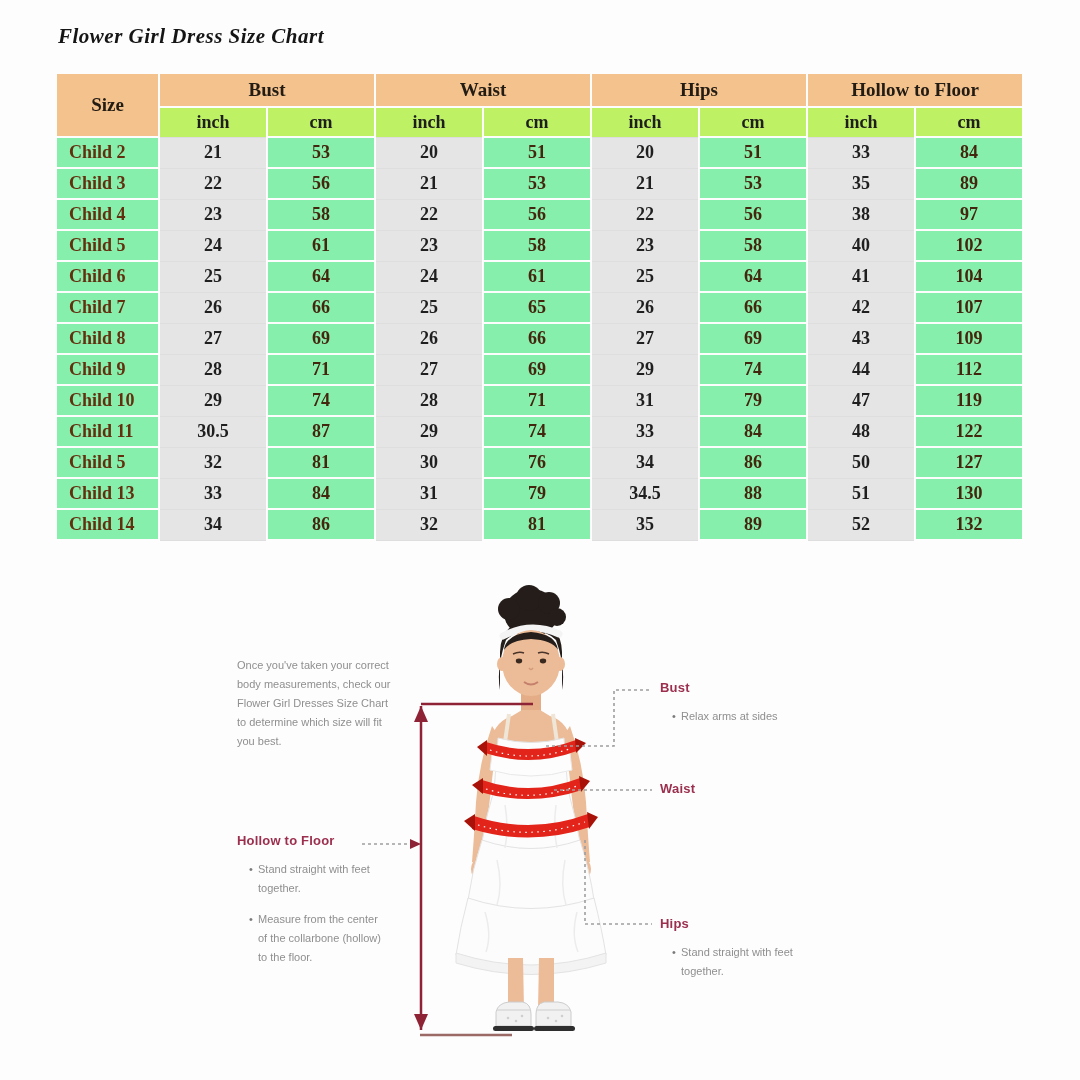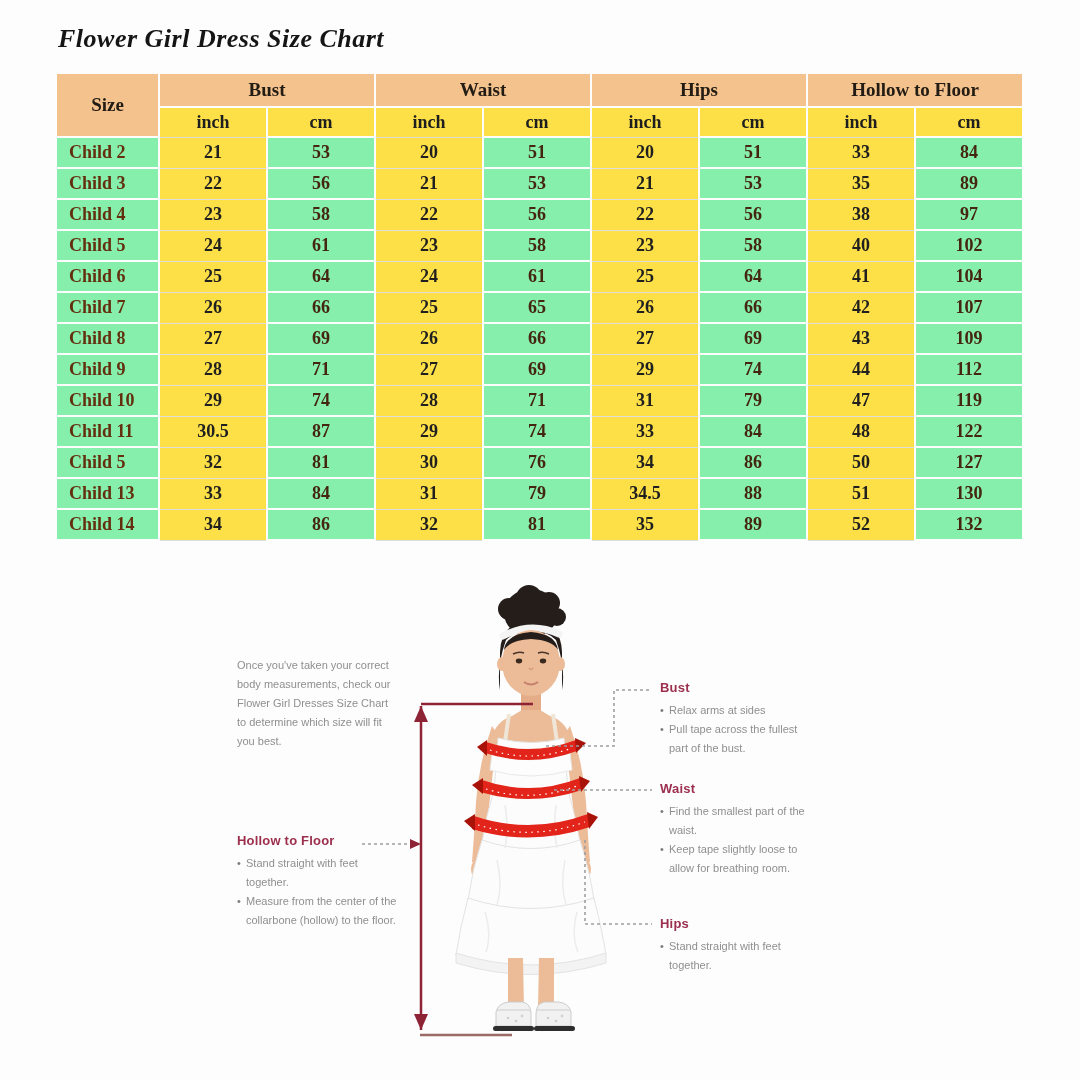--- a/index.html
+++ b/index.html
@@ -4,56 +4,56 @@
 <style>
   html,body{margin:0;padding:0;}
   body{
     width:1080px;height:1080px;background:#fdfdfd;position:relative;
     font-family:"Liberation Sans", sans-serif;overflow:hidden;
   }
   
   .page-title{
     position:absolute;left:58px;top:24px;
     font-family:"Liberation Serif", serif;
-    font-size:26px;font-weight:bold;font-style:italic;color:#151515;
+    font-size:21px;font-weight:bold;font-style:italic;color:#151515;
     letter-spacing:0.5px;
   }
   
   .size-table{
     position:absolute;left:55px;top:72px;width:967px;
     border-collapse:collapse;table-layout:fixed;
     font-family:"Liberation Serif", serif;
   }
   .size-table th,.size-table td{
     padding:0;text-align:center;vertical-align:middle;
     border:2px solid #fdfdfd;
   }
   .size-table thead tr.grp th{height:32px;font-size:19px;font-weight:bold;color:#221c14;background:#f4c28d;}
-  .size-table thead tr.units th{height:28px;font-size:18px;font-weight:bold;color:#1e1e1e;background:#fde047;border-bottom:1px solid #dcdcdc;}
+  .size-table thead tr.units th{height:28px;font-size:18px;font-weight:bold;color:#1e1e1e;background:#bef264;border-bottom:1px solid #dcdcdc;}
   .size-table th.size-head{background:#f4c28d;font-size:19px;font-weight:bold;color:#352312;}
   .size-table tbody tr{height:31px;}
   .size-table tbody th.size-cell{
     background:#86efac;font-size:18px;font-weight:bold;color:#63300f;text-align:left;padding-left:12px;
   }
   .size-table td.c-inch{
-    background:#fde047;font-size:18px;font-weight:bold;color:#1f1f1f;
+    background:#e5e5e5;font-size:18px;font-weight:bold;color:#1f1f1f;
     border-top:1px solid #dedede;border-bottom:1px solid #dedede;
     border-left:2px solid #fdfdfd;border-right:2px solid #fdfdfd;
   }
   .size-table td.c-cm{background:#86efac;font-size:18px;font-weight:bold;color:#44260e;}
   
   .note{position:absolute;color:#8f8f8f;font-size:11px;line-height:19px;}
   .intro{left:237px;top:656px;width:162px;}
   .mblock{position:absolute;}
   .mblock h3{
     margin:0 0 6px 0;font-size:13px;font-weight:bold;color:#9c2f4e;letter-spacing:0.2px;
   }
   .mblock ul{margin:0;padding:0;list-style:none;}
   .mblock li{
-    position:relative;color:#8f8f8f;font-size:11px;line-height:19px;padding-left:9px;margin:0;
+    position:relative;color:#8f8f8f;font-size:11px;line-height:19px;padding-left:9px;margin:12px;
   }
   .mblock li::before{content:"\2022";position:absolute;left:0;top:0;color:#7a7a7a;}
   .blk-hollow{left:237px;top:833px;width:160px;}
   .blk-bust{left:660px;top:680px;width:158px;}
   .blk-waist{left:660px;top:781px;width:158px;}
   .blk-hips{left:660px;top:916px;width:158px;}
   
   .figure-svg{position:absolute;left:355px;top:575px;width:325px;height:485px;}
   .txt{z-index:2;}
 </style>
@@ -365,31 +365,25 @@
   <li>Stand straight with feet together.</li>
       <li>Measure from the center of the collarbone (hollow) to the floor.</li>
     </ul>
 </div>
 
 <div class="mblock blk-bust txt">
   <h3>Bust</h3>
   <ul>
 
   <li>Relax arms at sides</li>
-      <li>Pull tape across the fullest part of the bust.</li>
     </ul>
 </div>
 
 <div class="mblock blk-waist txt">
   <h3>Waist</h3>
-  <ul>
-
-  <li>Find the smallest part of the waist.</li>
-      <li>Keep tape slightly loose to allow for breathing room.</li>
-    </ul>
 </div>
 
 <div class="mblock blk-hips txt">
   <h3>Hips</h3>
   <ul>
 
   <li>Stand straight with feet together.</li>
     </ul>
 </div>
 

